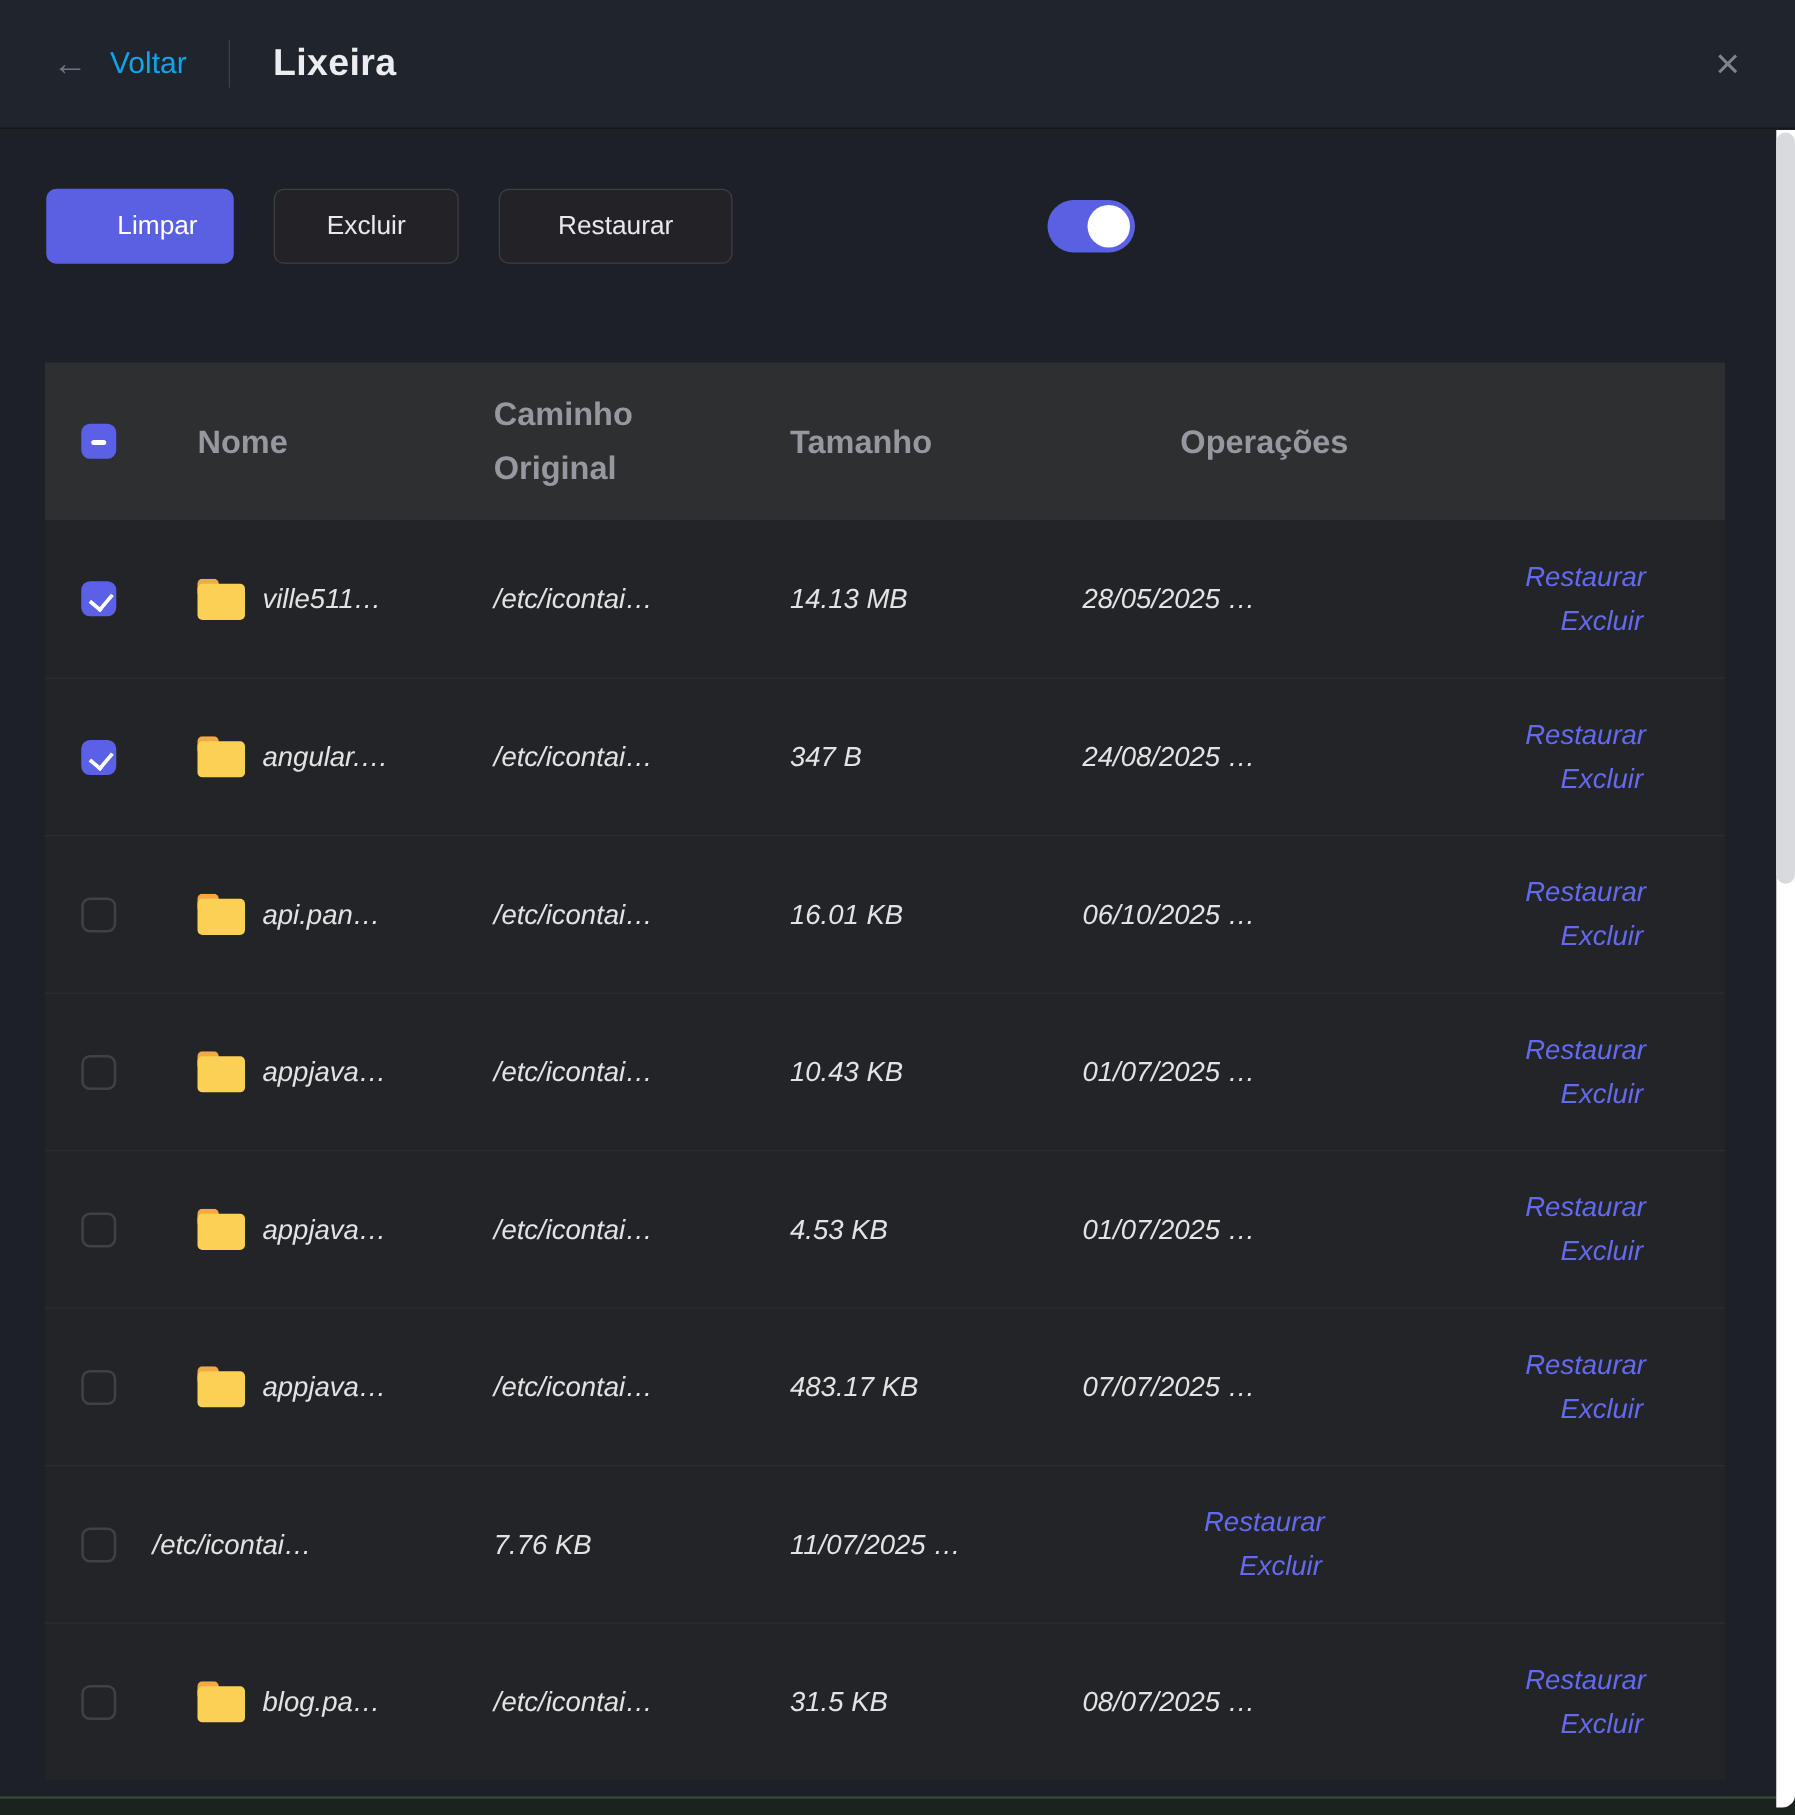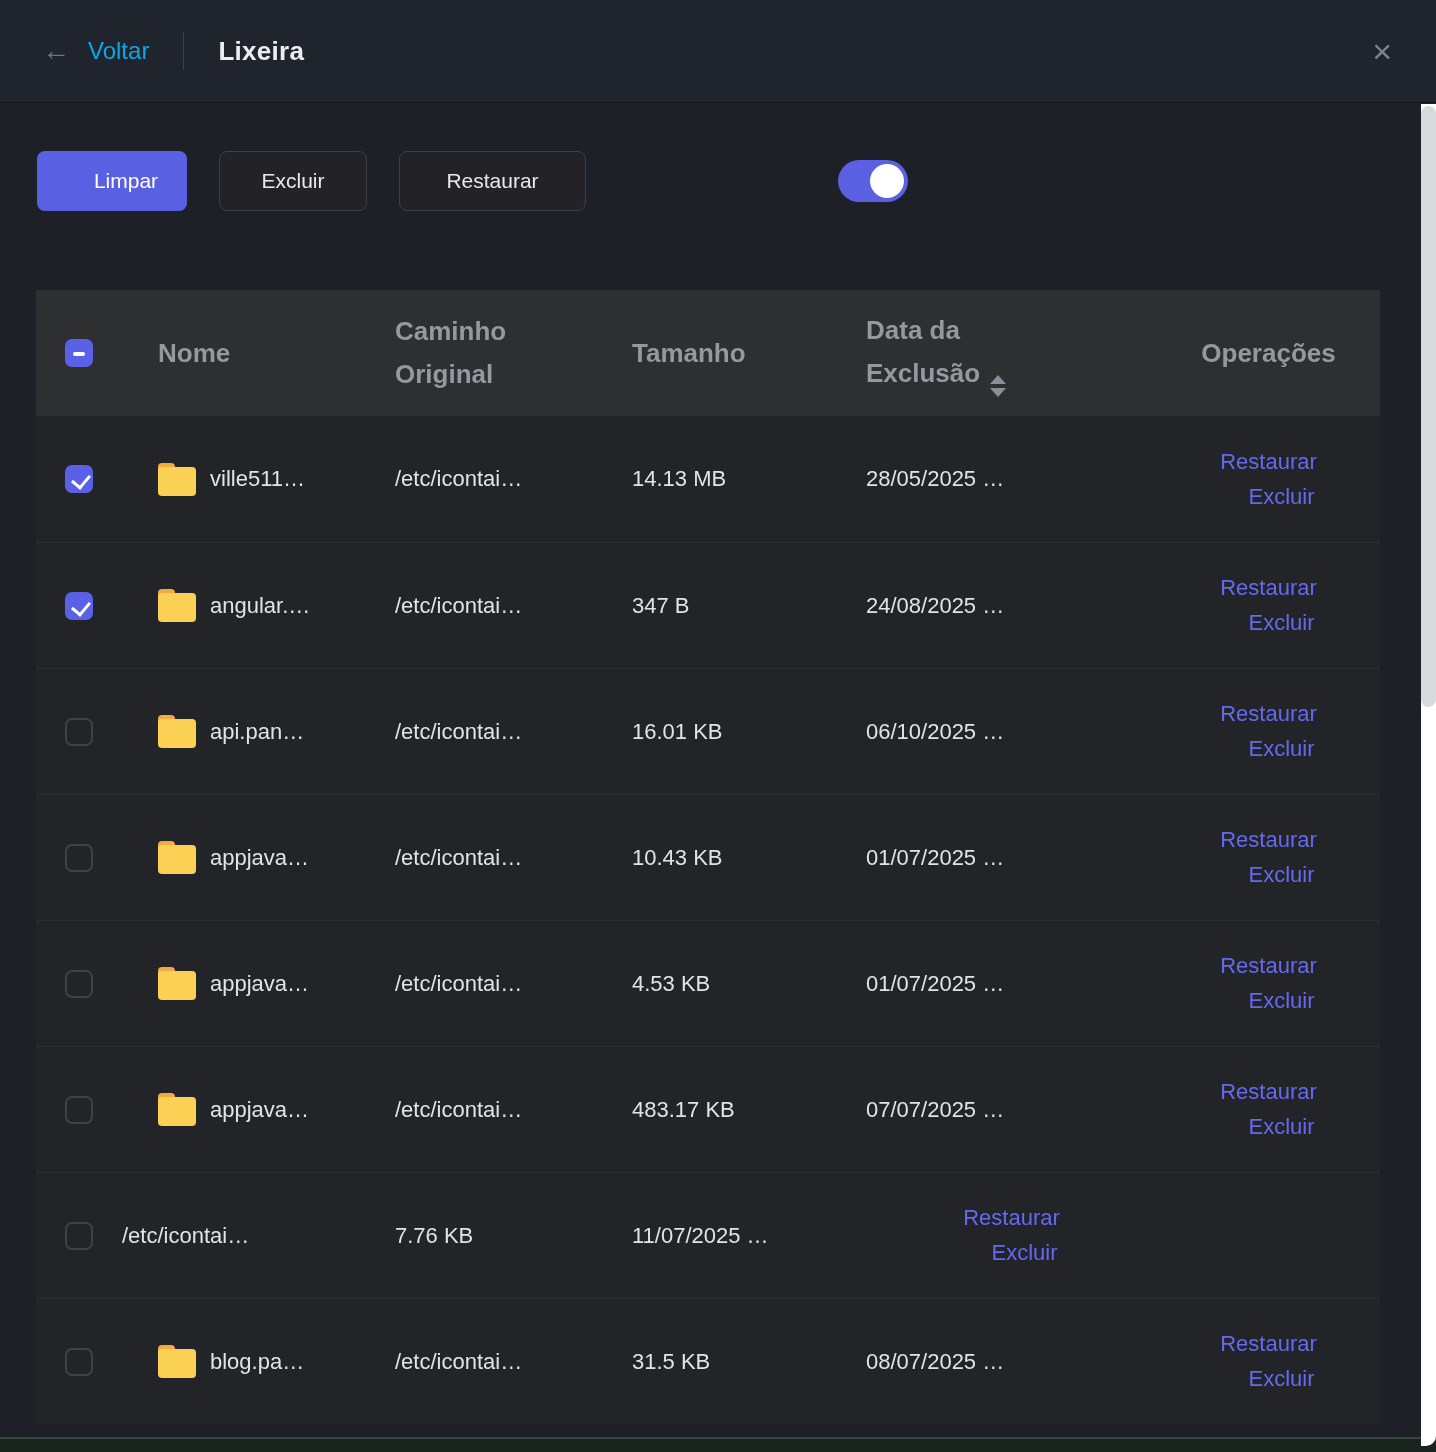--- a/index.html
+++ b/index.html
@@ -8,21 +8,21 @@
   .screen { position:relative; width:1436px; height:1452px; background:#1d2026; overflow:hidden; }
 
   
   .topbar { position:absolute; left:0; top:0; width:1436px; height:103px;
             background:#20242c; border-bottom:1px solid #14161b;
             display:flex; align-items:center; }
   .back-group { display:flex; align-items:center; gap:18px; margin-left:42px; cursor:pointer; }
   .back-arrow { color:#6f757e; font-size:28px; line-height:1; }
   .back-label { color:#0ea5e9; font-size:24px; }
   .tb-divider { width:1px; height:38px; background:#3b3f48; margin:0 34px; }
-  .tb-title { color:#ecedf0; font-size:26px; font-weight:600; letter-spacing:.3px; }
+  .tb-title { color:#ecedf0; font-size:30px; font-weight:600; letter-spacing:.3px; }
   .close-btn { position:absolute; right:44px; top:50%; transform:translateY(-50%);
                color:#7e848d; font-size:34px; line-height:1; cursor:pointer; font-weight:300; }
 
   
   .btn { position:absolute; top:151px; height:60px; border-radius:8px; font-size:21px;
          display:flex; align-items:center; justify-content:center; cursor:pointer;
          font-family:"Liberation Sans", sans-serif; }
   .btn-primary { left:37px; width:150px; background:#5a60e2; color:#ffffff; border:none;padding-left:28px; }
   .btn-ghost { background:#232327; color:#e8e9eb; border:1px solid #3e3e44; }
   .btn-excluir { left:219px; width:148px; }
@@ -32,21 +32,21 @@
   .toggle { position:absolute; left:838px; top:160px; width:70px; height:42px;
             border-radius:21px; background:#5a60e2; cursor:pointer; }
   .toggle .knob { position:absolute; right:4px; top:4px; width:34px; height:34px;
                   border-radius:50%; background:#ffffff; }
 
   
   .table { position:absolute; left:36px; top:290px; width:1344px; }
   .trow, .thead { display:grid; grid-template-columns:86px 273px 237px 234px 291px 1fr;
                   align-items:center; height:126px; }
   .thead { background:#2e2f31; color:#95989e; font-weight:bold; font-size:26px; }
-  .trow { background:#232427; color:#e2e3e5; font-size:22px; }
+  .trow { background:#232427; color:#e2e3e5; font-size:22px;font-style:italic; }
   .trow + .trow { border-top:1px solid #2d2e32; }
 
   .cell-check { display:flex; justify-content:center; align-items:center; }
   .checkbox { width:28px; height:28px; border-radius:7px; border:2px solid #404147;
               background:transparent; position:relative; cursor:pointer; }
   .checkbox.checked, .checkbox.indeterminate { background:#5a61e6; border-color:#5a61e6; }
   .checkbox.checked::after { content:""; position:absolute; left:8px; top:4px; width:9px; height:14px;
               border:solid #ffffff; border-width:0 3px 3px 0; transform:rotate(40deg); }
   .checkbox.indeterminate::after { content:""; position:absolute; left:6px; top:11px;
               width:12px; height:3.5px; border-radius:2px; background:#ffffff; }
@@ -107,26 +107,20 @@
   </div>
 
   <div class="table">
     <div class="thead">
       <div class="cell-check">
         <span class="checkbox indeterminate"></span>
       </div>
       <div class="cell-name col-head">Nome</div>
       <div class="col-head col-path-head">Caminho Original</div>
       <div class="col-head">Tamanho</div>
-      <div class="col-head col-date-head">
-        <span>Data da Exclusão</span><span class="sort-icon">
-            <span class="up"></span>
-            <span class="down"></span>
-          </span>
-      </div>
       <div class="col-head cell-ops-head">Operações</div>
     </div>
     <div id="tbody">
         <div class="trow">
     <div class="cell-check">
       <span class="checkbox checked"></span>
     </div>
     <div class="cell-name">
       <span class="folder">
               <span class="tab"></span>

